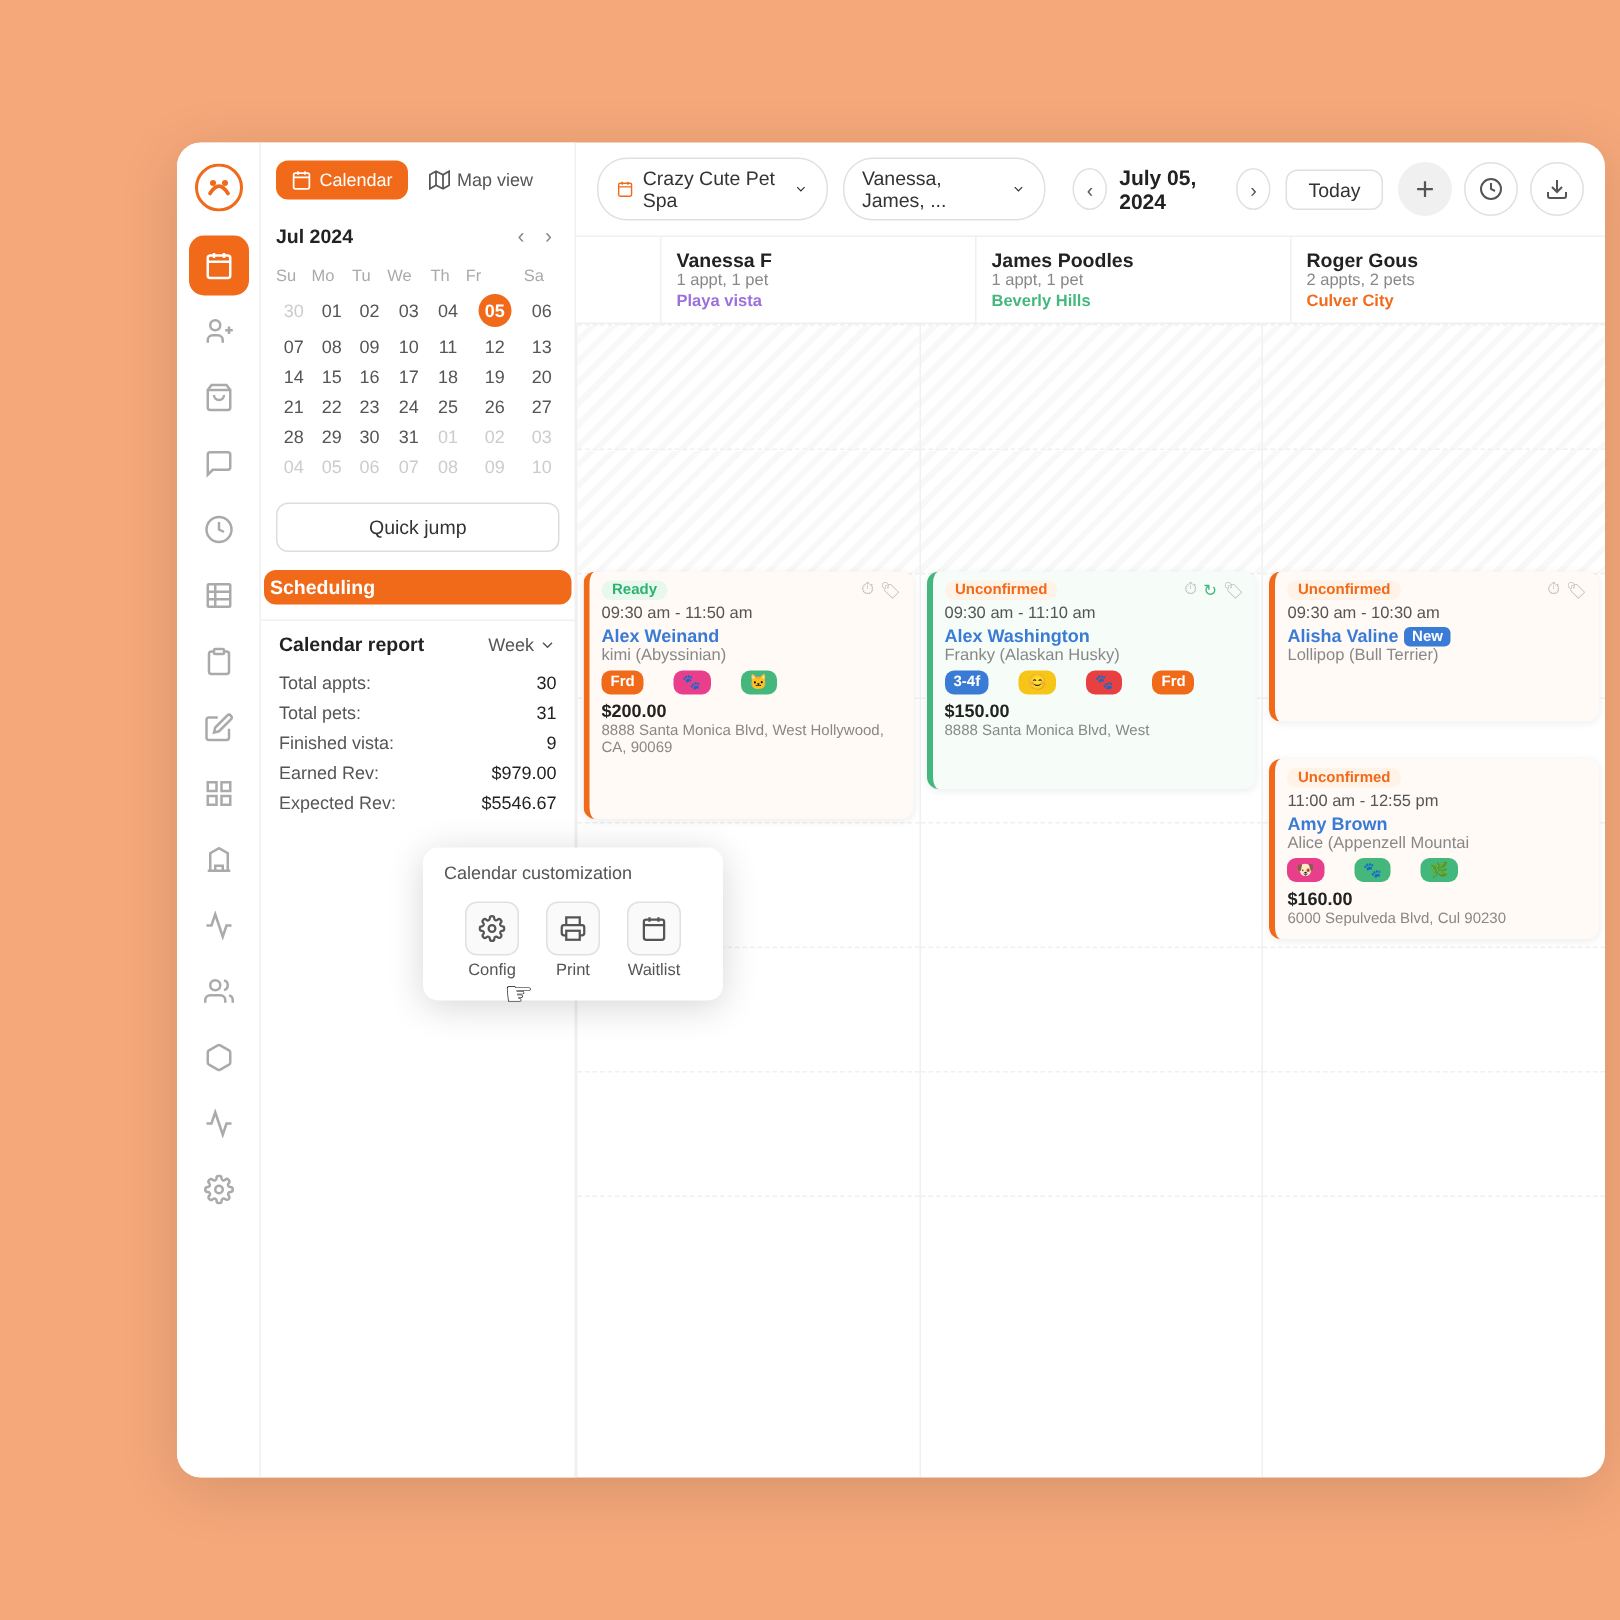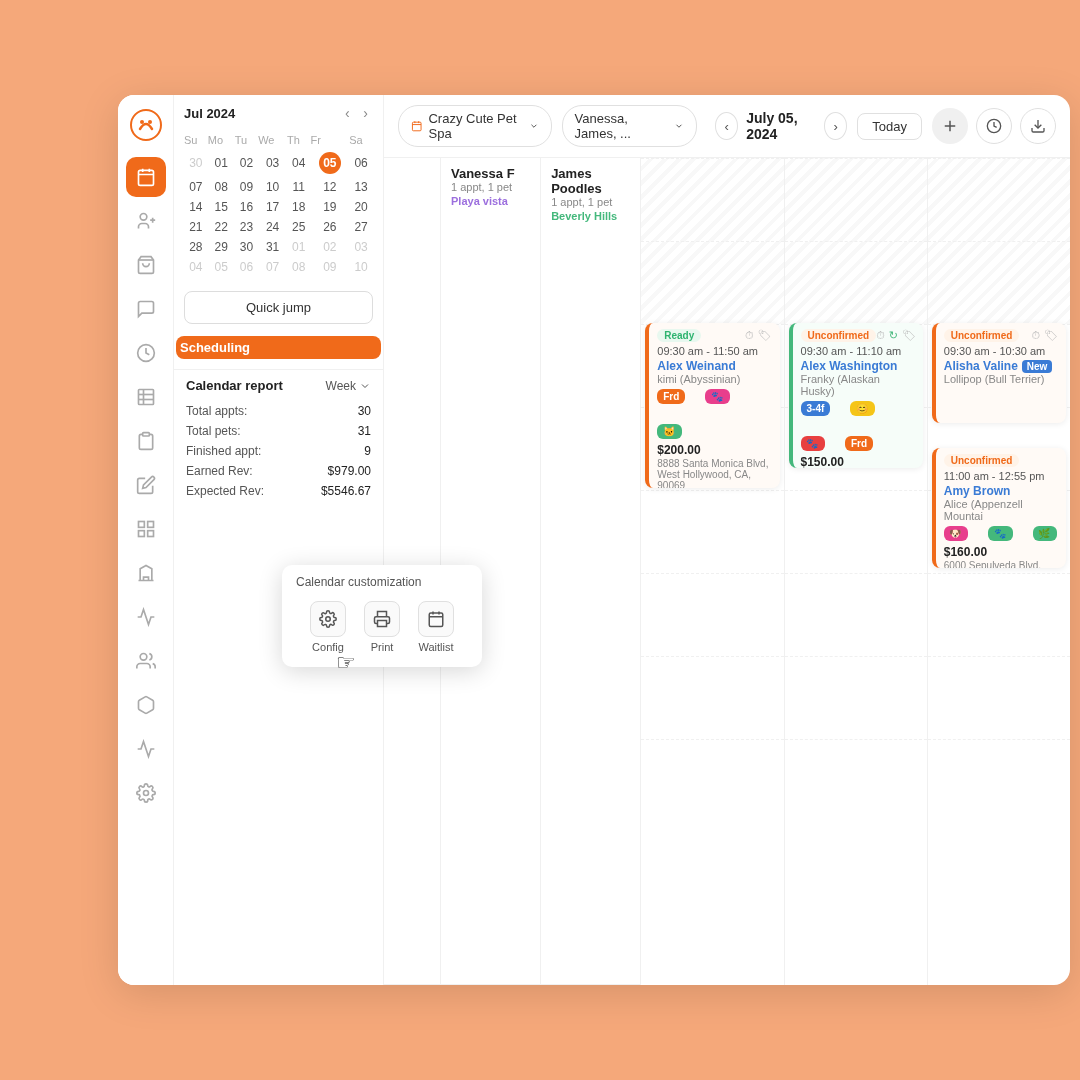--- a/index.html
+++ b/index.html
@@ -355,21 +355,21 @@
       align-items: center;
       justify-content: center;
       font-size: 18px;
       color: #555;
     }
 
     
     .cal-grid {
       flex: 1;
       display: flex;
-      flex-direction: row;
+      flex-direction: column;
       overflow: hidden;
     }
     .cal-staff-header {
       display: flex;
       border-bottom: 1px solid #f0f0f0;
       padding-left: 56px;
       flex-shrink: 0;
     }
     .staff-col-header {
       flex: 1;
@@ -599,20 +599,39 @@
     </div>
     <div class="sidebar-item">
       <svg viewBox="0 0 24 24" fill="none" stroke="currentColor" stroke-width="2">
           <circle cx="12" cy="12" r="3"></circle>
           <path d="M19.4 15a1.65 1.65 0 00.33 1.82l.06.06a2 2 0 010 2.83 2 2 0 01-2.83 0l-.06-.06a1.65 1.65 0 00-1.82-.33 1.65 1.65 0 00-1 1.51V21a2 2 0 01-4 0v-.09A1.65 1.65 0 009 19.4a1.65 1.65 0 00-1.82.33l-.06.06a2 2 0 01-2.83-2.83l.06-.06A1.65 1.65 0 004.68 15a1.65 1.65 0 00-1.51-1H3a2 2 0 010-4h.09A1.65 1.65 0 004.6 9a1.65 1.65 0 00-.33-1.82l-.06-.06a2 2 0 012.83-2.83l.06.06A1.65 1.65 0 009 4.68a1.65 1.65 0 001-1.51V3a2 2 0 014 0v.09a1.65 1.65 0 001 1.51 1.65 1.65 0 001.82-.33l.06-.06a2 2 0 012.83 2.83l-.06.06A1.65 1.65 0 0019.4 9a1.65 1.65 0 001.51 1H21a2 2 0 010 4h-.09a1.65 1.65 0 00-1.51 1z"></path>
         </svg>
     </div>
   </div>
 
   <div class="left-panel">
+    <div class="view-toggle">
+      <button class="view-btn active">
+        <svg width="14" height="14" viewBox="0 0 24 24" fill="none" stroke="currentColor" stroke-width="2">
+            <rect x="3" y="4" width="18" height="18" rx="2"></rect>
+            <line x1="3" y1="9" x2="21" y2="9"></line>
+            <line x1="8" y1="2" x2="8" y2="6"></line>
+            <line x1="16" y1="2" x2="16" y2="6"></line>
+          </svg>
+        <span>Calendar</span>
+      </button>
+      <button class="view-btn">
+        <svg width="14" height="14" viewBox="0 0 24 24" fill="none" stroke="currentColor" stroke-width="2">
+            <polygon points="1 6 1 22 8 18 16 22 23 18 23 2 16 6 8 2 1 6"></polygon>
+            <line x1="8" y1="2" x2="8" y2="18"></line>
+            <line x1="16" y1="6" x2="16" y2="22"></line>
+          </svg>
+        <span>Map view</span>
+      </button>
+    </div>
 
     <div class="mini-cal">
       <div class="mini-cal-header">
         <span class="mini-cal-title">Jul 2024</span>
         <div>
           <button class="mini-cal-nav">‹</button>
           <button class="mini-cal-nav">›</button>
         </div>
       </div>
       <table class="mini-cal-grid">
@@ -702,21 +721,21 @@
       <div id="report-rows">
           <div class="report-row">
             <span>Total appts:</span>
             <span>30</span>
           </div>
           <div class="report-row">
             <span>Total pets:</span>
             <span>31</span>
           </div>
           <div class="report-row">
-            <span>Finished appt:</span>
+            <span>Finished vista:</span>
             <span>9</span>
           </div>
           <div class="report-row">
             <span>Earned Rev:</span>
             <span>$979.00</span>
           </div>
           <div class="report-row">
             <span>Expected Rev:</span>
             <span>$5546.67</span>
           </div>
@@ -817,20 +836,25 @@
       <div class="cal-staff-header">
         <div class="staff-col-header">
           <div class="staff-name">Vanessa F</div>
           <div class="staff-meta">1 appt, 1 pet</div>
           <div class="staff-location purple">Playa vista</div>
         </div>
         <div class="staff-col-header">
           <div class="staff-name">James Poodles</div>
           <div class="staff-meta">1 appt, 1 pet</div>
           <div class="staff-location green">Beverly Hills</div>
+        </div>
+        <div class="staff-col-header">
+          <div class="staff-name">Roger Gous</div>
+          <div class="staff-meta">2 appts, 2 pets</div>
+          <div class="staff-location orange">Culver City</div>
         </div>
       </div>
 
       <div class="cal-body">
 
 
         <div class="cal-cols">
 
           <div class="cal-col">
             <div class="cal-cell hatched"></div>

